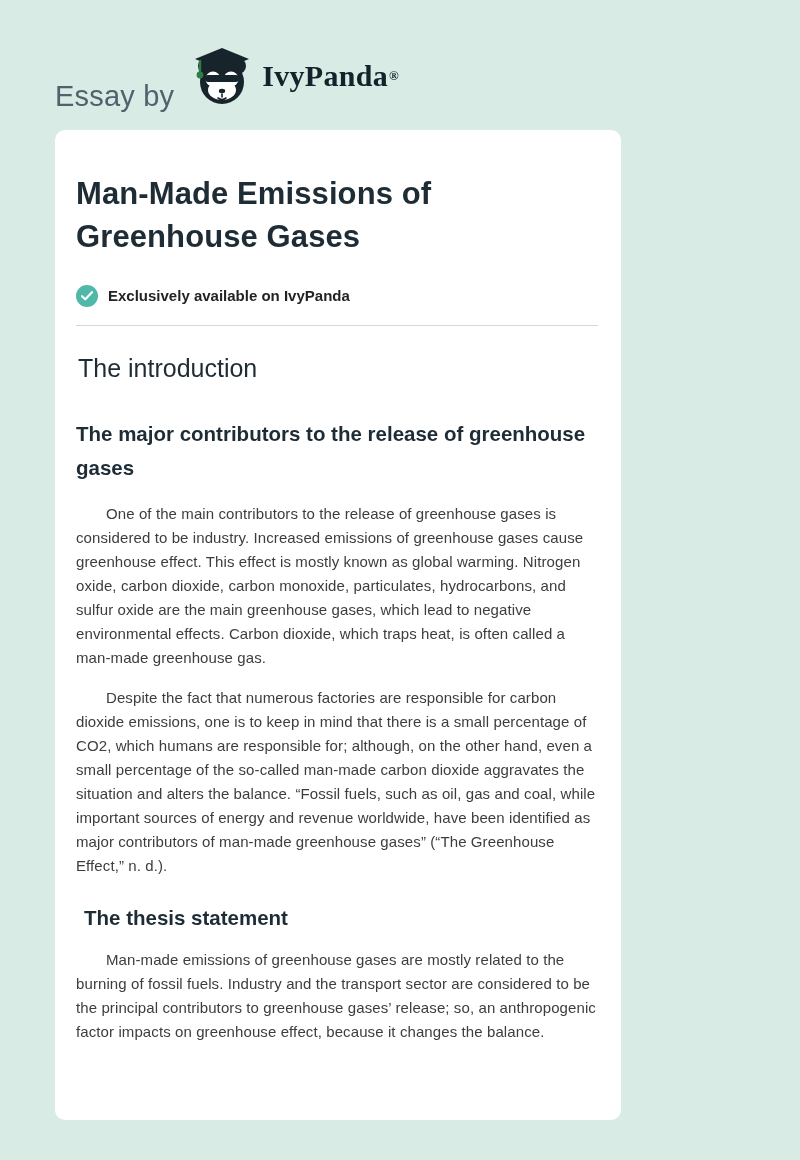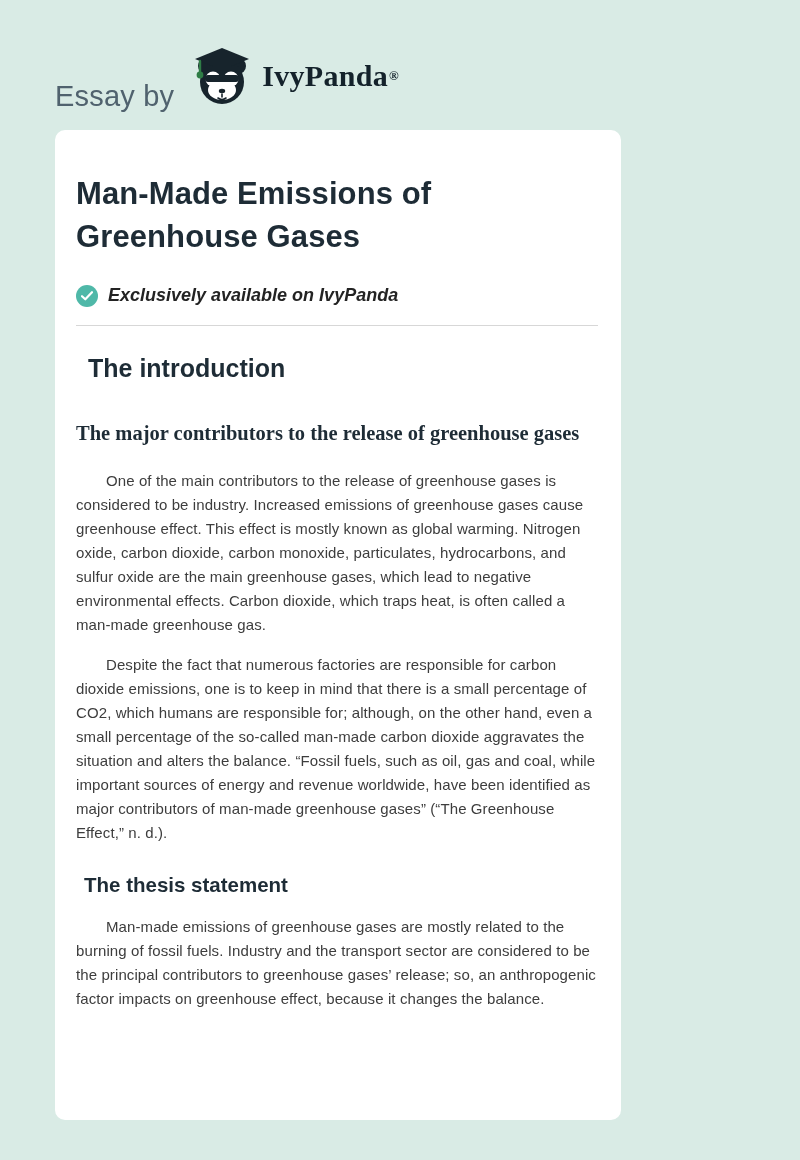--- a/index.html
+++ b/index.html
@@ -77,43 +77,41 @@
     width: 22px;
     height: 22px;
     flex: 0 0 22px;
     border-radius: 50%;
     background: #4fb8a8;
     display: inline-flex;
     align-items: center;
     justify-content: center;
   }
   .availability-text {
-    font-size: 18px;
+    font-size: 15px;
     font-weight: 700;
     color: #232323;
-    font-style: italic;
   }
   .divider {
     border: none;
     border-top: 1px solid #d7d7d7;
     margin: 0 0 28px 0;
   }
   .h2 {
-    margin: 0 0 34px 12px;
+    margin: 0 0 34px 2px;
     font-size: 25px;
-    font-weight: 700;
+    font-weight: 400;
     color: #1e2c36;
   }
   .h3 {
     margin: 10px 0 18px 0;
     font-size: 20.5px;
     line-height: 1.65;
     font-weight: 700;
     color: #1e2c36;
-    font-family: Liberation Serif, serif;
   }
   .h3-thesis {
     margin: 28px 0 18px 8px;
     font-size: 20.5px;
     font-weight: 700;
     color: #1e2c36;
   }
   .para {
     margin: 0 0 16px 0;
     font-size: 15px;

